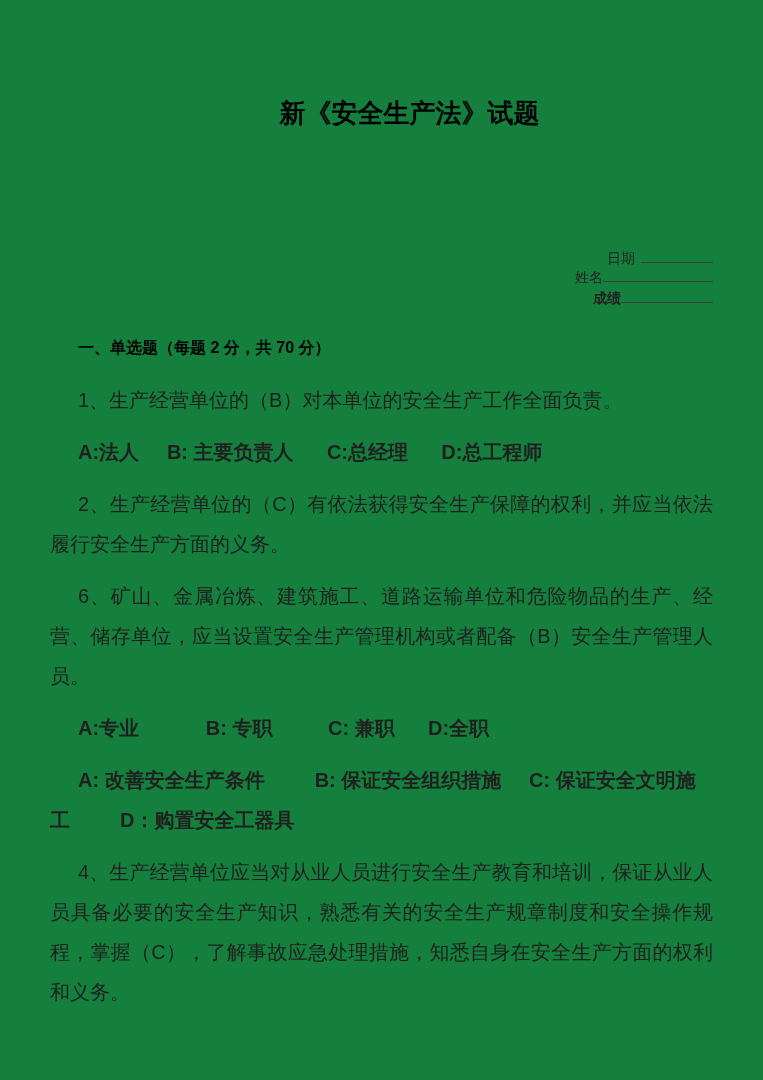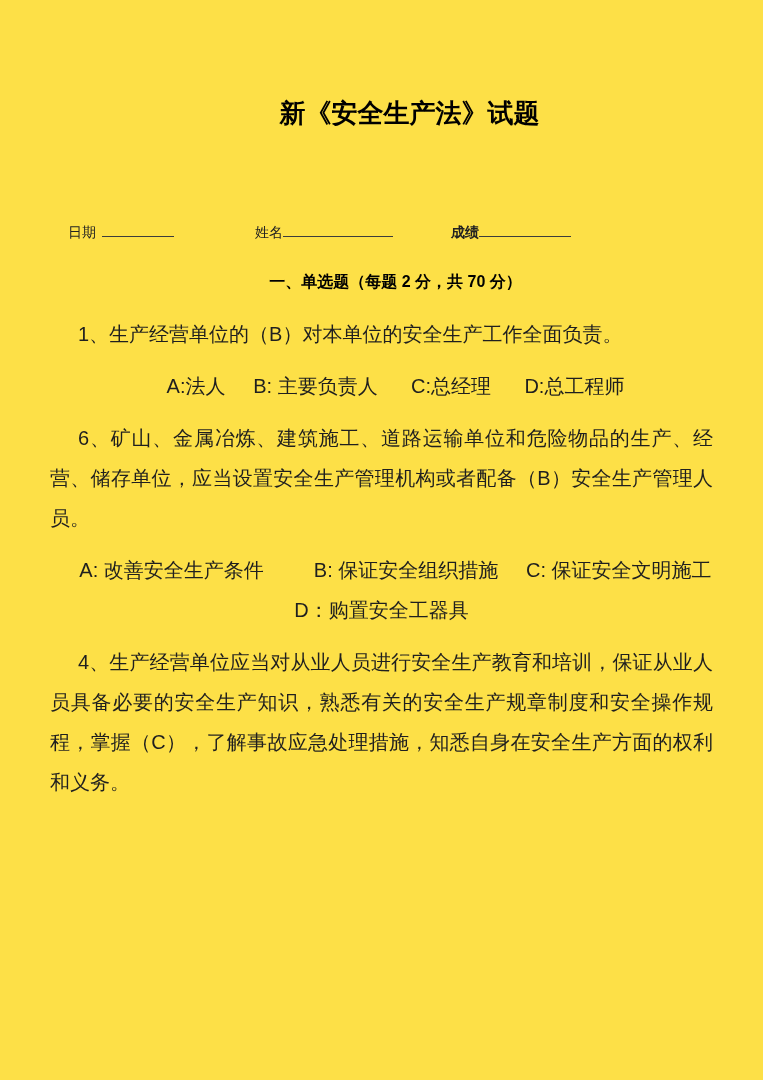--- a/index.html
+++ b/index.html
@@ -12,74 +12,75 @@
     height: 1080px;
     overflow: hidden;
     font-family: "Liberation Sans", sans-serif;
     color: #1f1f1f;
   }
   .page {
     width: 763px;
     height: 1080px;
     box-sizing: border-box;
     padding: 0 50px;
-    background: #fde047;
+    background: #15803d;
   }
   .title {
     margin: 0;
     padding-top: 96px;
     font-size: 26px;
     line-height: 34px;
     font-weight: bold;
     color: #000000;
     text-align: center;
     text-indent: 56px;
     white-space: nowrap;
   }
   .meta-row {
     display: flex;
-    align-items: flex-start;
-    margin-top: 92px;
+    align-items: flex-end;
+    margin-top: 118px;
     padding-left: 18px;
     font-size: 14px;
     line-height: 20px;
     color: #222222;
+    flex-direction: column;
   }
   .blank {
     display: inline-block;
     height: 13px;
     border-bottom: 1px solid #3c3c3c;
   }
   .blank-date  { width: 72px;  margin-left: 6px; }
   .blank-name  { width: 110px; }
   .blank-score { width: 92px; }
-  .meta-name   { margin-left: 81px; }
+  .meta-name   { margin-left: 81px; font-family: Liberation Mono, monospace; }
   .meta-score  { margin-left: 58px; font-weight: bold; }
   .section-heading {
     margin-top: 20px;
     font-size: 16px;
     line-height: 40px;
     font-weight: bold;
     color: #000000;
     text-indent: 28px;
-    text-align: center;
   }
   .para {
     margin: 12px 0 0 0;
     font-size: 20px;
     line-height: 40px;
     text-indent: 28px;
     color: #1f1f1f;
   }
   .q-text {
     text-align: justify;
   }
   .q-options {
     white-space: pre-wrap;
-    text-align: center;
+    text-align: left;
+    font-weight: bold;
   }
 </style>
 </head>
 <body>
 
 <div class="page">
 
   <h1 class="title">新《安全生产法》试题</h1>
 
   <div class="meta-row">
@@ -92,20 +93,22 @@
     <span class="meta-item meta-score">
       <span>成绩</span><span class="blank blank-score"></span>
     </span>
   </div>
 
   <div class="section-heading">一、单选题（每题 2 分，共 70 分）</div>
 
   <p class="para q-text">1、生产经营单位的（B）对本单位的安全生产工作全面负责。</p>
   <p class="para q-options">A:法人     B: 主要负责人      C:总经理      D:总工程师</p>
 
+  <p class="para q-text">2、生产经营单位的（C）有依法获得安全生产保障的权利，并应当依法履行安全生产方面的义务。</p>
 
   <p class="para q-text">6、矿山、金属冶炼、建筑施工、道路运输单位和危险物品的生产、经营、储存单位，应当设置安全生产管理机构或者配备（B）安全生产管理人员。</p>
+  <p class="para q-options">A:专业            B: 专职          C: 兼职      D:全职</p>
 
   <p class="para q-options">A: 改善安全生产条件         B: 保证安全组织措施     C: 保证安全文明施工         D：购置安全工器具</p>
 
   <p class="para q-text">4、生产经营单位应当对从业人员进行安全生产教育和培训，保证从业人员具备必要的安全生产知识，熟悉有关的安全生产规章制度和安全操作规程，掌握（C），了解事故应急处理措施，知悉自身在安全生产方面的权利和义务。</p>
 
 </div>
 
 </body></html>

